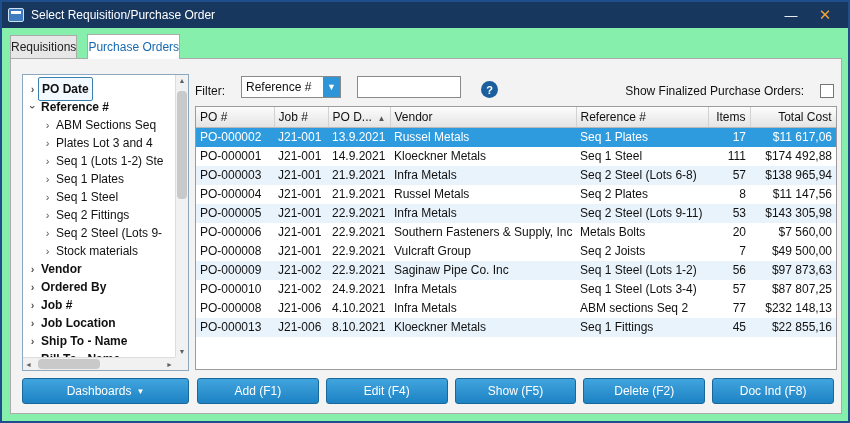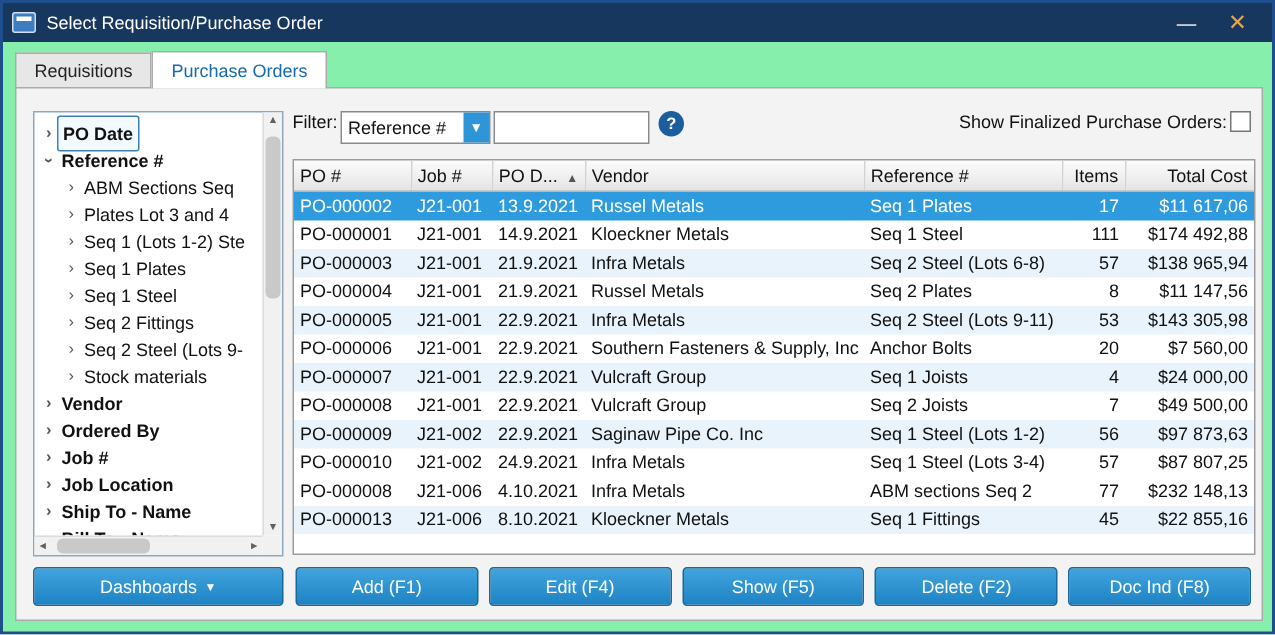--- a/index.html
+++ b/index.html
@@ -10,41 +10,41 @@
   .titlebar{position:absolute;left:0;top:0;right:0;height:26px;background:#17375E;display:flex;align-items:center;padding:0 6px;gap:7px}
   .app-icon{width:16px;height:14px;background:#3E7BBF;border:1px solid #CFE2F3;border-radius:2px;position:relative;flex:0 0 auto}
   .app-icon::after{content:"";position:absolute;left:2px;top:2px;right:2px;height:3px;background:#fff}
   .title{color:#fff;font-size:12px}
   .winbtns{margin-left:auto;display:flex}
   .win-btn{width:34px;height:26px;display:flex;align-items:center;justify-content:center;font-size:13px;cursor:default}
   .min{color:#fff}
   .close{color:#F2A33A;font-size:15px}
   
   .tabstrip{position:absolute;left:8px;top:32px;display:flex;z-index:3}
-  .tab{height:23px;margin-top:1px;padding:4px 12px 0;font-size:12px;background:#E7E7E7;border:1px solid #ABABAB;border-bottom:none;color:#222;margin-right:0;white-space:nowrap}
+  .tab{height:23px;margin-top:1px;padding:4px 0 0;font-size:12px;background:#E7E7E7;border:1px solid #ABABAB;border-bottom:none;color:#222;margin-right:10px;white-space:nowrap}
   .tab.active{height:25px;margin-top:0;padding-top:5px;background:#FFF;color:#1769B0}
   
   .tabpage{position:absolute;left:8px;top:56px;width:832px;height:356px;border:1px solid #ABABAB;background:#F3F3F3}
   
   .tree-panel{position:absolute;left:11px;top:15px;width:167px;height:297px;background:#fff;border:1px solid #8AA8C0}
   .tree-items{position:absolute;left:0;top:0;right:13px;bottom:13px;overflow:hidden;padding-top:5px}
   .tree-item{height:18px;display:flex;align-items:center;font-size:12px;color:#111;white-space:nowrap}
   .tree-item.lvl0{padding-left:4px;font-weight:bold}
   .tree-item.lvl1{padding-left:19px;font-weight:normal}
   .chev{width:11px;color:#555;font-size:11px;flex:0 0 auto;text-align:center}
   .chev.exp{transform:rotate(90deg)}
   .tlabel{padding:4px 3px;overflow:hidden}
   .tlabel.focused{border:1px solid #3C7FB1;background:#F2F9FF;border-radius:2px}
   .vscroll{position:absolute;top:0;right:0;bottom:13px;width:13px;background:#F1F1F1;border-left:1px solid #DCDCDC;display:flex;flex-direction:column;align-items:center;justify-content:space-between;font-size:7px;color:#606060;padding:2px 0}
   .vthumb{position:absolute;right:1px;top:16px;width:10px;height:108px;background:#C9C9C9;border-radius:4px}
   .hscroll{position:absolute;left:0;bottom:0;right:13px;height:13px;background:#F1F1F1;border-top:1px solid #DCDCDC;display:flex;align-items:center;justify-content:space-between;font-size:7px;color:#606060;padding:0 2px}
   .hthumb{position:absolute;left:15px;bottom:1px;height:10px;width:62px;background:#C9C9C9;border-radius:4px}
   .scorner{position:absolute;right:0;bottom:0;width:13px;height:13px;background:#F1F1F1}
   
-  .filter-row{position:absolute;left:184px;top:15px;right:7px;height:24px;display:flex;align-items:flex-start;font-size:12px;gap:2px;color:#111}
+  .filter-row{position:absolute;left:184px;top:15px;right:7px;height:24px;display:flex;align-items:flex-end;font-size:12px;gap:16px;color:#111}
   .select{width:100px;height:22px;background:#fff;border:1px solid #8A8A8A;display:flex;align-items:stretch}
   .sel-text{flex:1;padding:3px 4px;font-size:12px;overflow:hidden;white-space:nowrap}
   .sel-caret{width:17px;background:#2E95D8;color:#fff;display:flex;align-items:center;justify-content:center;font-size:9px}
   .finput{width:104px;height:22px;border:1px solid #8A8A8A;background:#fff;font:12px "Liberation Sans",sans-serif;padding:0 4px}
   .help{width:17px;height:17px;border-radius:50%;background:#1B5E9E;color:#fff;font-size:11px;font-weight:bold;display:flex;align-items:center;justify-content:center;margin-left:4px;flex:0 0 auto}
   .show-label{margin-left:auto;white-space:nowrap}
   .checkbox{width:14px;height:14px;background:#fff;border:1px solid #767676;flex:0 0 auto}
   
   .grid{position:absolute;left:184px;top:47px;width:642px;height:264px;background:#fff;border:1px solid #9B9B9B;overflow:hidden}
   table{border-collapse:collapse;table-layout:fixed;width:640px;font-size:12px;color:#111}
@@ -240,32 +240,23 @@
               <td>Infra Metals</td>
               <td>Seq 2 Steel (Lots 9-11)</td>
               <td class="ta-r">53</td>
               <td class="ta-r">$143 305,98</td>
             </tr>
             <tr>
               <td>PO-000006</td>
               <td>J21-001</td>
               <td>22.9.2021</td>
               <td>Southern Fasteners &amp; Supply, Inc</td>
-              <td>Anchor Bolts</td>
+              <td>Metals Bolts</td>
               <td class="ta-r">20</td>
               <td class="ta-r">$7 560,00</td>
-            </tr>
-            <tr class="alt">
-              <td>PO-000007</td>
-              <td>J21-001</td>
-              <td>22.9.2021</td>
-              <td>Vulcraft Group</td>
-              <td>Seq 1 Joists</td>
-              <td class="ta-r">4</td>
-              <td class="ta-r">$24 000,00</td>
             </tr>
             <tr>
               <td>PO-000008</td>
               <td>J21-001</td>
               <td>22.9.2021</td>
               <td>Vulcraft Group</td>
               <td>Seq 2 Joists</td>
               <td class="ta-r">7</td>
               <td class="ta-r">$49 500,00</td>
             </tr>

